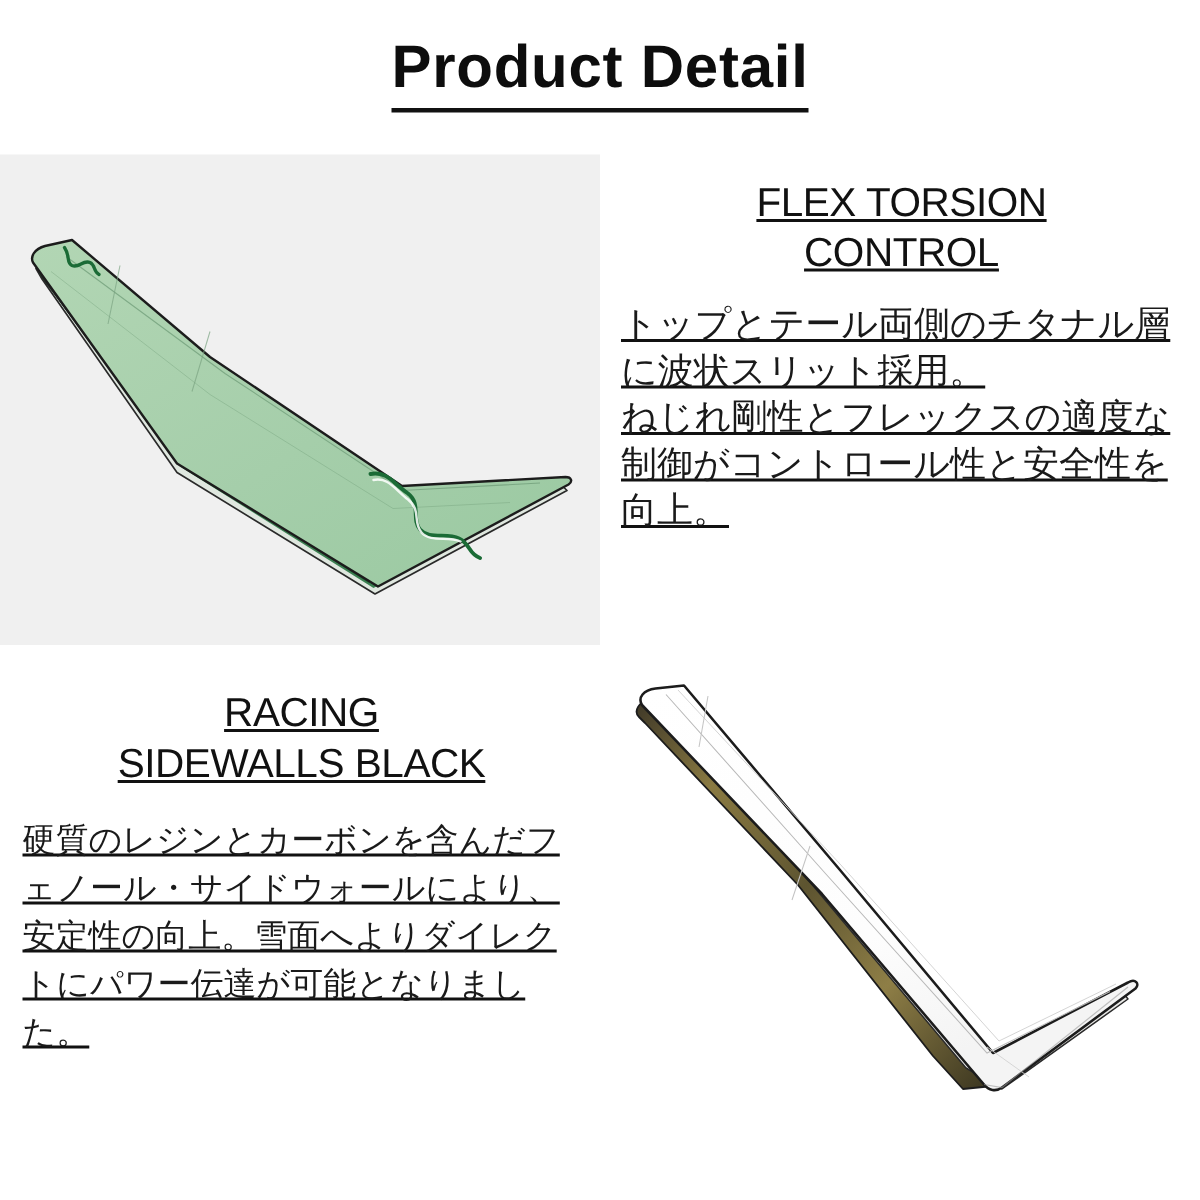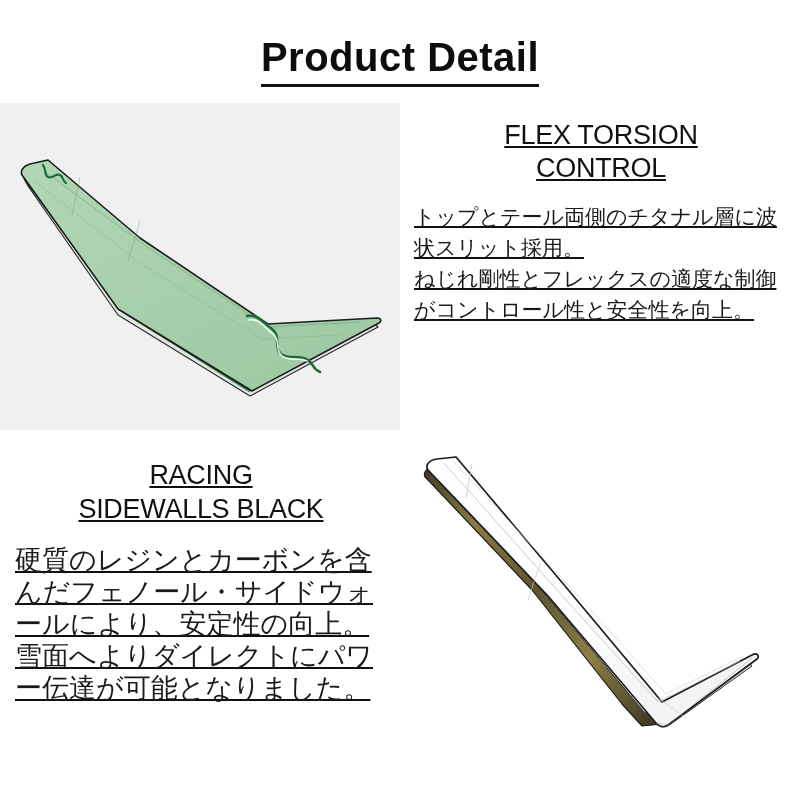--- a/index.html
+++ b/index.html
@@ -14,21 +14,21 @@
     color: #111111;
     overflow: hidden;
     position: relative;
   }
 
   
   .page-header {
     width: 800px;
     height: 103px;
     box-sizing: border-box;
-    padding-top: 34px;
+    padding-top: 22px;
     text-align: center;
     background: #ffffff;
   }
   .page-title {
     font-size: 40px;
     font-weight: 700;
     letter-spacing: 0.5px;
     line-height: 46px;
     color: #0d0d0d;
     margin: 0;
@@ -95,38 +95,38 @@
     margin: 0;
     white-space: pre-line;
     letter-spacing: -0.3px;
   }
   .heading-b {
     font-size: 27px;
     line-height: 34px;
   }
 
   .body-copy {
-    font-size: 21px;
+    font-size: 24px;
     line-height: 31px;
     color: #1a1a1a;
     margin: 0;
     text-align: left;
     letter-spacing: 0px;
     white-space: pre-line;
   }
   .copy-a {
     margin-top: 16px;
     padding-left: 6px;
     padding-right: 2px;
   }
   .copy-b {
     margin-top: 18px;
     padding-left: 5px;
     padding-right: 2px;
-    font-size: 27px;
+    font-size: 22px;
     line-height: 32px;
   }
 </style>
 </head>
 <body>
 
 <div class="page-header">
   <h1 class="page-title">Product Detail</h1>
   <div class="title-rule"></div>
 </div>

